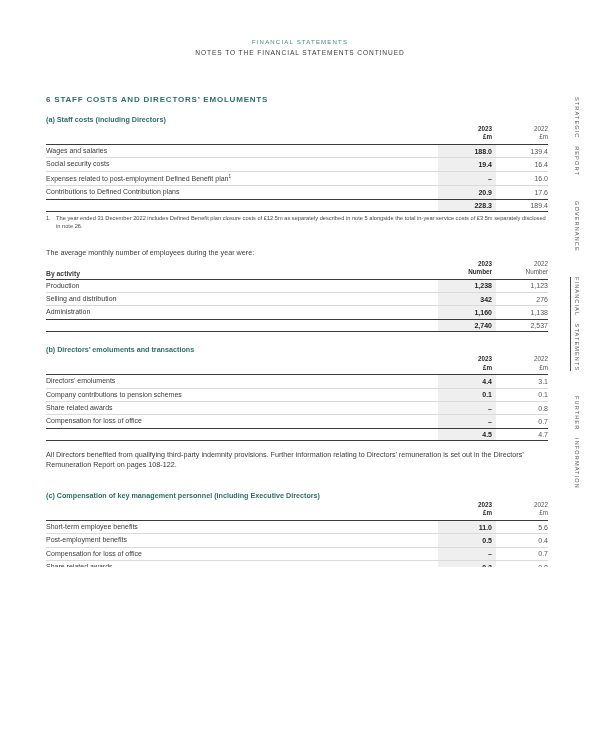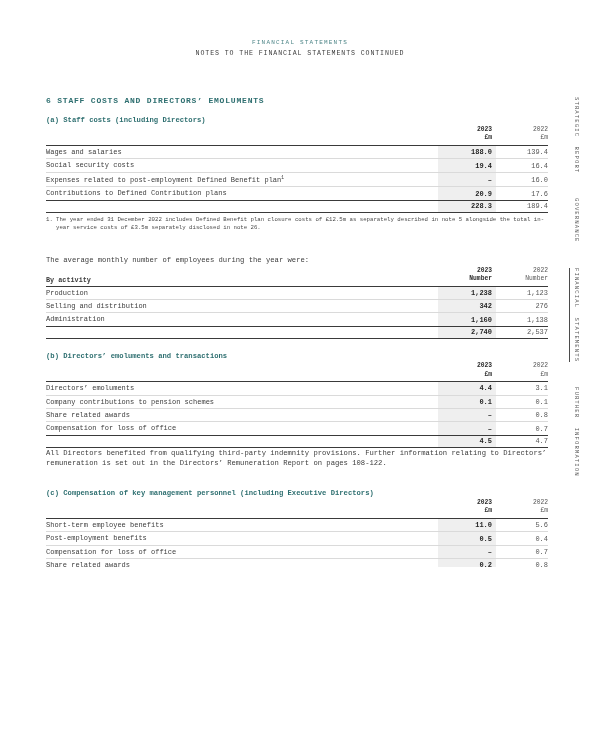--- a/index.html
+++ b/index.html
@@ -1,18 +1,18 @@
 <!DOCTYPE html>
 <html><head>
 <meta charset="utf-8">
 <style>
   * { margin:0; padding:0; box-sizing:border-box; }
   html,body { background:#fff; }
   body { font-family:"Liberation Sans", sans-serif; color:#3C3C3C; }
-  .page { position:relative; width:600px; height:567px; background:#fff; overflow:hidden;font-family:Liberation Mono, monospace; }
+  .page { position:relative; width:600px; height:567px; background:#fff; overflow:hidden; }
 
   
   .page-header { padding-top:39px; text-align:center; }
   .eyebrow { font-size:6px; letter-spacing:1.2px; color:#4E8688; margin-bottom:4px; }
   .doc-title { font-size:6.6px; letter-spacing:0.9px; color:#3C3C3C; }
 
   main { width:502px; margin:39px 0 0 46px; }
 
   .sec-heading { color:#2E6F70; font-weight:bold; font-size:8px; letter-spacing:0.8px; line-height:1.2; }
   .sub-heading { color:#2E6F70; font-weight:bold; font-size:7.2px; line-height:1.3; margin-top:10px; }
@@ -33,22 +33,22 @@
   .r-lbl sup { font-size:4.6px; vertical-align:super; }
   .r-v { font-size:7px; text-align:right; align-self:stretch; display:flex; align-items:center; justify-content:flex-end; }
   .r-v.c1 { width:58px; padding-right:4px; background:#EFEFEF; font-weight:bold; color:#1F1F1F; }
   .r-v.c2 { width:52px; color:#575757; }
 
   .footnote { display:flex; margin-top:3px; font-size:5.7px; color:#4A4A4A; line-height:1.35; }
   .footnote .fn-marker { width:10px; flex:none; }
   .footnote .fn-text { flex:1; }
 
   .body-text { font-size:7.2px; line-height:1.45; color:#3C3C3C; }
-  .employees-intro { margin-top:24px; }
-  .indemnity { margin-top:0; }
+  .employees-intro { margin-top:18px; }
+  .indemnity { margin-top:9px; }
   .mt-sec { margin-top:13px; }
   .mt-sub { margin-top:20px; }
 
   
   .side-nav { position:absolute; top:97px; right:20px; display:flex; flex-direction:column; gap:25px; align-items:center; }
   .side-item { writing-mode:vertical-rl; font-size:5.6px; letter-spacing:1.1px; word-spacing:5px; color:#5A5A5A; padding-left:4px; }
   .side-item.active { border-left:1px solid #4B4B4B; padding-left:3px; }
 
   footer { position:absolute; left:0; top:716px; width:600px; text-align:center; }
   .footer-title { font-size:6.4px; letter-spacing:0.7px; color:#4E4E4E; }

